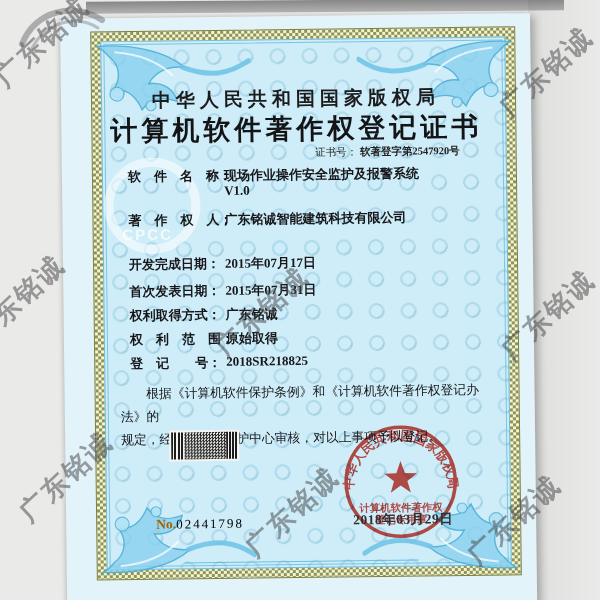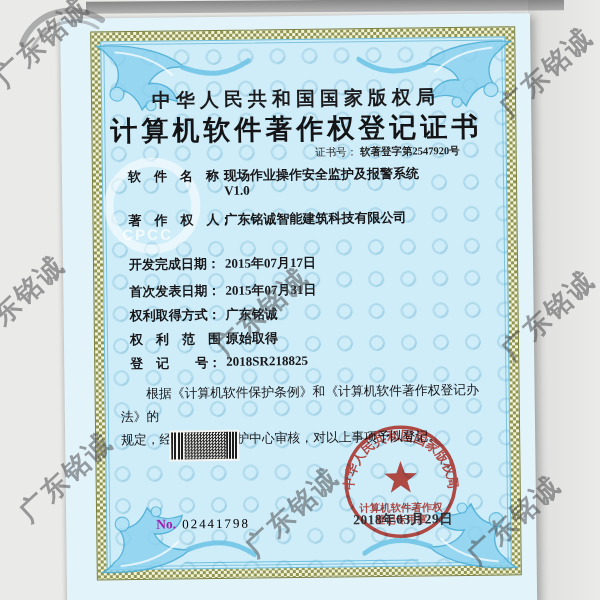--- a/index.html
+++ b/index.html
@@ -93,21 +93,21 @@
   .bc-left{width:13px;background:repeating-linear-gradient(90deg,#1d1d1d 0 2px,#f4f4f2 2px 3px,#1d1d1d 3px 5px,#f4f4f2 5px 7px);}
   .bc-mid{flex:1;background:repeating-conic-gradient(#1d1d1d 0 25%, #f0f0ee 0 50%) 0 0/3px 3px;}
   .bc-right{width:11px;background:repeating-linear-gradient(90deg,#1d1d1d 0 1.5px,#f4f4f2 1.5px 3px,#1d1d1d 3px 4.5px,#f4f4f2 4.5px 6px);}
   
   .seal{position:absolute;left:276px;top:408px;opacity:.9;mix-blend-mode:multiply;}
   .t-date{
     position:absolute;left:270px;top:496px;width:134px;text-align:center;
     font-size:13.5px;font-weight:bold;color:#303034;letter-spacing:.5px;white-space:nowrap;
   }
   .t-serial{position:absolute;left:90px;top:499px;font-size:13.5px;white-space:nowrap;}
-  .t-serial .no{font-weight:bold;color:#a21caf;margin-right:6px;}
+  .t-serial .no{font-weight:bold;color:#a16207;margin-right:0;}
   .t-serial .num{
     font-family:Liberation Serif, serif;
     color:#000000;letter-spacing:2px;font-size:13px;
   }
   
   .wm{
     position:absolute;z-index:60;transform:translate(-50%,-50%) rotate(-43deg);
     font-family:"Liberation Sans","DejaVu Sans",sans-serif;
     font-size:27px;font-weight:bold;color:rgba(72,72,74,.52);
     white-space:nowrap;letter-spacing:2px;pointer-events:none;

